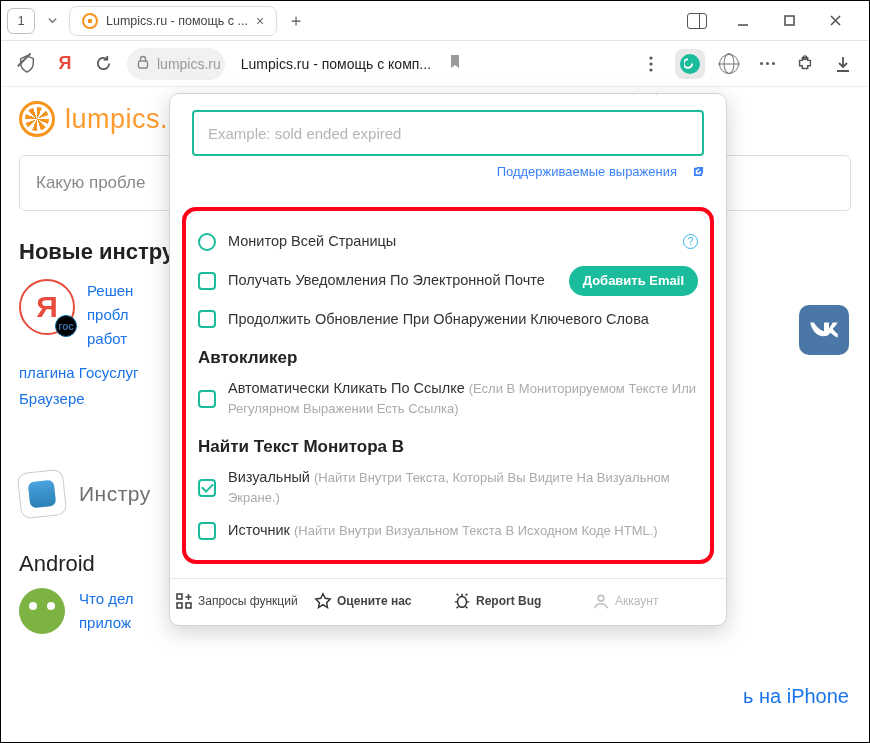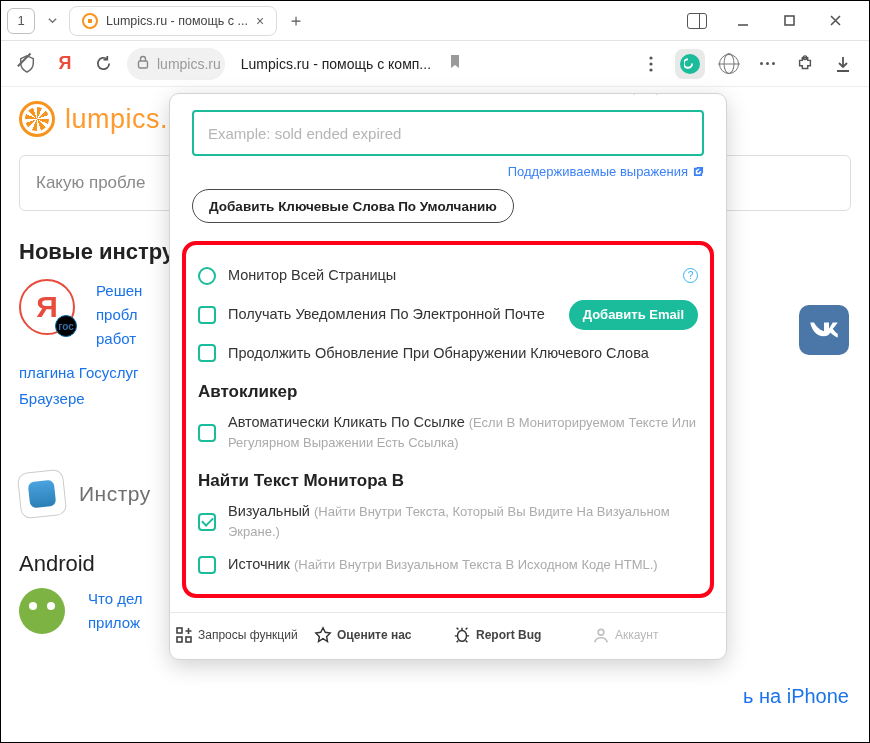--- a/index.html
+++ b/index.html
@@ -58,41 +58,41 @@
   .logo-row{display:flex;align-items:center;gap:10px;color:var(--orange);}
   .big-logo{width:36px;height:36px;border-radius:50%;border:3px solid var(--orange);position:relative;}
   .big-logo::before{content:"";position:absolute;inset:3px;border-radius:50%;background:repeating-conic-gradient(var(--orange) 0 25deg,#fff 25deg 45deg);}
   .brand{font-size:27px;color:#ff9a2e;font-weight:400;letter-spacing:.5px;}
   .search-stub{margin:18px 0 28px;height:56px;border:1px solid #ddd;border-radius:6px;display:flex;align-items:center;padding:0 16px;color:#8a8a8a;font-size:17px;}
   .section-title{font-size:22px;color:#222;margin:0 0 14px 0;}
   .yandex-row{display:flex;align-items:flex-start;gap:12px;margin-bottom:10px;}
   .y-badge{width:56px;height:56px;border-radius:50%;border:2px solid #e74c3c;display:flex;align-items:center;justify-content:center;font-size:30px;font-weight:bold;color:#e74c3c;background:#fff;position:relative;}
   .y-sub{position:absolute;right:-4px;bottom:-4px;width:22px;height:22px;border-radius:50%;background:#000000;border:1px solid #0369a1;display:flex;align-items:center;justify-content:center;font-size:10px;color:#3b6ea5;}
   .link-lines{font-size:15px;line-height:1.6;color:var(--blue-link);}
-  .link-lines div{cursor:pointer;margin-left:9px;}
+  .link-lines div{cursor:pointer;}
   .followup{color:var(--blue-link);font-size:15px;line-height:1.6;margin-top:2px;}
   .vk-badge{position:absolute;right:20px;top:218px;width:50px;height:50px;border-radius:10px;background:var(--vk-blue);display:flex;align-items:center;justify-content:center;}
   .vk-badge svg{width:30px;height:18px;fill:#fff;}
   .ios-row{display:flex;align-items:center;gap:14px;}
   .ios-badge{width:46px;height:46px;border:1px solid #ccc;border-radius:10px;display:flex;flex-direction:column;align-items:center;justify-content:center;font-size:9px;color:#666;background:#fff;transform:rotate(-6deg);position:relative;}
   .ios-badge::before{content:"";width:26px;height:26px;border-radius:6px;background:linear-gradient(#4aa3df,#2a7fb5);}
   .ios-label{font-size:21px;color:#6f6f6f;letter-spacing:.5px;}
   .android-head{font-size:22px;color:#222;margin-top:34px;}
   .android-row{display:flex;align-items:center;gap:14px;margin-top:10px;}
   .and-badge{width:46px;height:46px;border-radius:50%;background:#7cb342;position:relative;}
   .and-badge::before{content:"";position:absolute;left:10px;top:14px;width:8px;height:8px;border-radius:50%;background:#fff;box-shadow:18px 0 0 #fff;}
   .iphone-link{position:absolute;right:20px;bottom:34px;color:var(--blue-link);font-size:20px;}
 
   
   .popup{position:absolute;left:168px;top:92px;width:558px;background:#fff;border:1px solid #d4d4d4;border-radius:10px;box-shadow:0 6px 22px rgba(0,0,0,.18);overflow:hidden;z-index:10;}
   .popup::before{content:"";position:absolute;top:-8px;right:72px;width:16px;height:16px;background:#fff;border-left:1px solid #d4d4d4;border-top:1px solid #d4d4d4;transform:rotate(45deg);}
   .pop-pad{padding:16px 22px 8px;}
   .kw-input{width:100%;height:46px;border:2px solid var(--green);border-radius:4px;padding:0 14px;font-size:15px;color:#333;outline:none;}
   .kw-input::placeholder{color:#b5b5b5;}
-  .supp{display:flex;justify-content:flex-end;align-items:center;gap:5px;margin:8px 0 10px;color:#3b82f6;font-size:13px;}
+  .supp{display:flex;justify-content:flex-end;align-items:center;gap:16px;margin:8px 0 10px;color:#3b82f6;font-size:13px;}
   .supp svg{width:11px;height:11px;stroke:#3b82f6;fill:none;stroke-width:2;}
   .pill{display:inline-flex;align-items:center;height:34px;padding:0 16px;border:1.5px solid #4a4a4a;border-radius:17px;font-size:13.5px;color:#222;font-weight:bold;background:#fff;}
 
   .red-box{margin:10px 12px 0;border:4px solid #ff0019;border-radius:14px;padding:14px 12px 12px;}
   .opt{display:flex;align-items:center;gap:12px;padding:7px 0;font-size:14.5px;color:#333;}
   .opt .txt{flex:1;line-height:1.35;}
   .radio{width:18px;height:18px;border:2.2px solid var(--green);border-radius:50%;flex-shrink:0;}
   .cbox{width:18px;height:18px;border:2.2px solid var(--green);border-radius:4px;flex-shrink:0;display:flex;align-items:center;justify-content:center;}
   .cbox.checked::after{content:"";width:9px;height:5px;border-left:2.4px solid var(--green);border-bottom:2.4px solid var(--green);transform:rotate(-45deg);margin-top:-3px;}
   .info-dot{width:15px;height:15px;border:1.6px solid #34b3f1;border-radius:50%;color:#34b3f1;font-size:10px;display:flex;align-items:center;justify-content:center;margin-left:-4px;}
@@ -257,21 +257,20 @@
 
 <div class="popup">
   <div class="pop-pad">
     <input class="kw-input" placeholder="Example: sold ended expired" style="">
     <div class="supp">
       <span>Поддерживаемые выражения</span>
       <svg viewBox="0 0 12 12">
           <path d="M4 2h6v6M10 2L5 7M5 3H2v7h7V7"></path>
         </svg>
     </div>
-    <div class="pill">Добавить Ключевые Слова По Умолчанию</div>
   </div>
 
   <div class="red-box">
     <div class="opt">
       <span class="radio"></span>
       <span class="txt">Монитор Всей Страницы</span>
       <span class="info-dot">?</span>
     </div>
     <div class="opt">
       <span class="cbox"></span>

